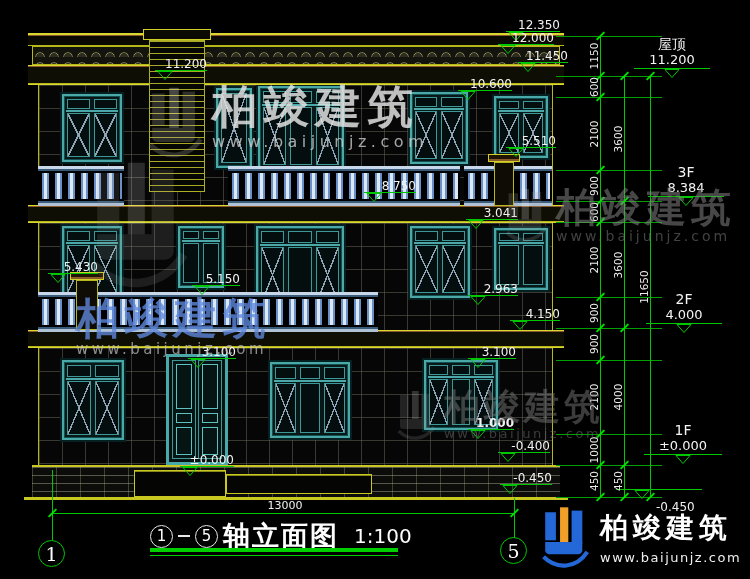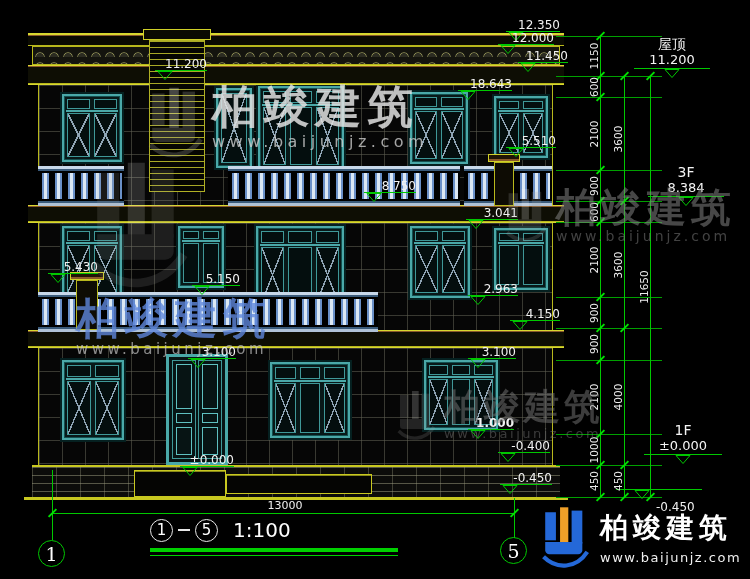--- a/index.html
+++ b/index.html
@@ -164,20 +164,28 @@
       </svg>
   </div>
   <div class="flab" style="left:648px;top:164px;width:76px">
     <div class="fname">3F</div>
     <div class="flevel">8.384</div>
     <div class="fuline"></div>
     <svg width="16" height="9" viewBox="0 0 16 9">
         <path d="M1 .5 L15 .5 L8 8.5 Z" fill="none" stroke="#00c800"></path>
       </svg>
   </div>
+  <div class="flab" style="left:646px;top:291px;width:76px">
+    <div class="fname">2F</div>
+    <div class="flevel">4.000</div>
+    <div class="fuline"></div>
+    <svg width="16" height="9" viewBox="0 0 16 9">
+        <path d="M1 .5 L15 .5 L8 8.5 Z" fill="none" stroke="#00c800"></path>
+      </svg>
+  </div>
   <div class="flab" style="left:644px;top:422px;width:78px">
     <div class="fname">1F</div>
     <div class="flevel">±0.000</div>
     <div class="fuline"></div>
     <svg width="16" height="9" viewBox="0 0 16 9">
         <path d="M1 .5 L15 .5 L8 8.5 Z" fill="none" stroke="#00c800"></path>
       </svg>
   </div>
   <div class="dimh" style="left:616px;top:489px;width:86px"></div>
   <svg style="position:absolute;left:634px;top:490px;z-index:24" width="16" height="9" viewBox="0 0 16 9">
@@ -219,20 +227,21 @@
     <div class="wtxt">
       <div class="wbrand">柏竣建筑</div>
       <div class="wurl">www.baijunjz.com</div>
     </div>
   </div>
 
   <div class="titlebar" style="left:150px;top:518px">
     <div class="tcirc">1</div>
     <div class="tdash"></div>
     <div class="tcirc">5</div>
+    <div class="ttext">轴立面图</div>
     <div class="tscale">1:100</div>
   </div>
   <div class="tuline" style="left:150px;top:548px;width:248px;height:4px"></div>
   <div class="tuline" style="left:150px;top:555px;width:248px;height:1px"></div>
 
   <div class="brandbar" style="left:540px;top:504px">
     <svg class="bicon" viewBox="0 0 60 80">
         <use href="#bjlogo"></use>
       </svg>
     <div>
@@ -262,21 +271,21 @@
       </svg>
     </div>
     <div class="elev" style="left: 155px; top: 58px; width: 52px;">
       <div class="etxt">11.200</div>
       <div class="eline"></div>
       <svg width="16" height="9" viewBox="0 0 16 9">
         <path d="M1 .5 L15 .5 L8 8.5 Z" fill="none" stroke="#00c800"></path>
       </svg>
     </div>
     <div class="elev" style="left: 458px; top: 78px; width: 54px;">
-      <div class="etxt">18.643</div>
+      <div class="etxt">10.600</div>
       <div class="eline"></div>
       <svg width="16" height="9" viewBox="0 0 16 9">
         <path d="M1 .5 L15 .5 L8 8.5 Z" fill="none" stroke="#00c800"></path>
       </svg>
     </div>
     <div class="elev" style="left: 506px; top: 135px; width: 50px;">
       <div class="etxt">5.510</div>
       <div class="eline"></div>
       <svg width="16" height="9" viewBox="0 0 16 9">
         <path d="M1 .5 L15 .5 L8 8.5 Z" fill="none" stroke="#00c800"></path>

